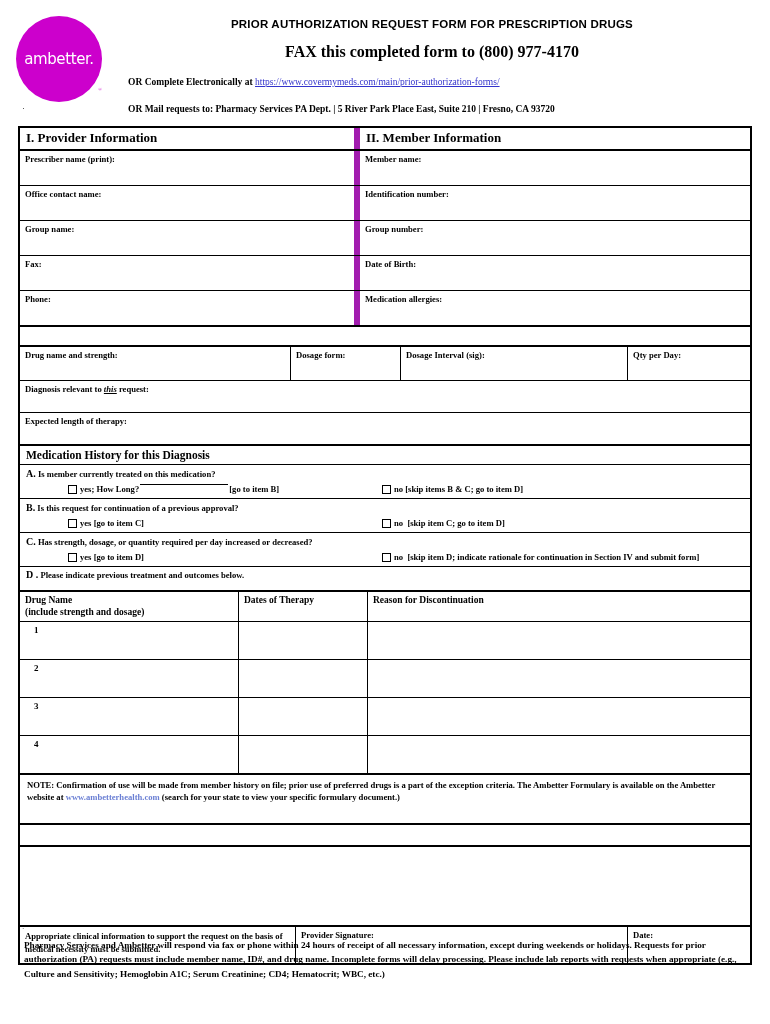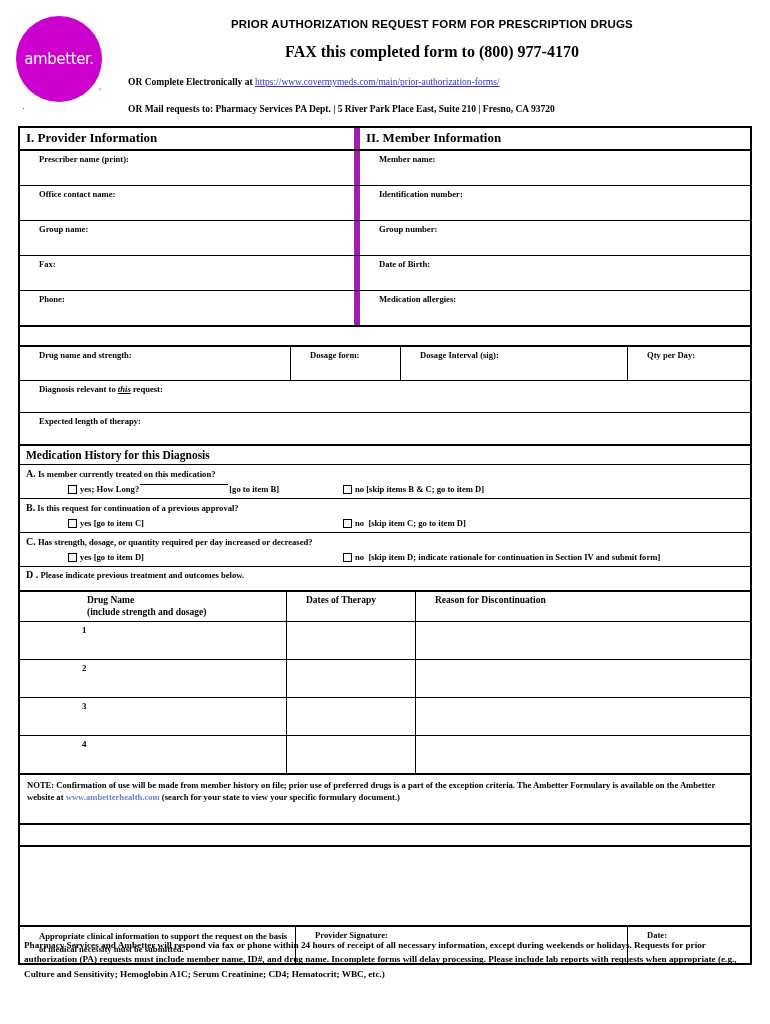--- a/index.html
+++ b/index.html
@@ -98,21 +98,21 @@
     left: 18px;
     top: 126px;
     width: 734px;
     border: 2px solid #000;
     box-sizing: border-box;
   }
 
   .row { display: flex; }
   .cell {
     box-sizing: border-box;
-    padding: 3px 5px 0 19px;
+    padding: 3px 5px 0 5px;
     font-size: 8.6px;
     font-weight: bold;
     overflow: hidden;
   }
   .bt { border-top: 2px solid #000; }
   .bt1 { border-top: 1px solid #000; }
   .bl { border-left: 6px solid #a21caf; }
   .bl1 { border-left: 1px solid #000; }
 
   
@@ -150,20 +150,21 @@
   .q-row {
     padding: 3px 6px 4px 6px;
     font-size: 8.6px;
     font-weight: bold;
   }
   .q-letter { font-size: 10px; font-weight: bold; }
   .opts {
     display: flex;
     margin-top: 5px;
     padding-left: 42px;
+    gap: 39px;
   }
   .opt-yes { width: 275px; display: flex; align-items: flex-start; }
   .opt-no { display: flex; align-items: flex-start; }
   .cbx {
     display: inline-block;
     width: 7px;
     height: 7px;
     border: 1.6px solid #000;
     margin-right: 3px;
     margin-top: 1px;
@@ -173,21 +174,21 @@
   .blankline {
     display: inline-block;
     border-bottom: 1px solid #000;
     width: 88px;
     margin: 0 1px;
   }
 
   
   .dh-head { display: flex; height: 29px; }
   .dh-body-row { display: flex; height: 37px; }
-  .c-dh1 { width: 218px; margin-left: 48px; }
+  .c-dh1 { width: 218px; }
   .c-dh2 { width: 129px; }
   .c-dh3 { flex: 1; }
   .dh-head .cell { font-size: 9.5px; padding-top: 3px; line-height: 1.25; }
   .rownum { font-size: 9px; font-weight: bold; padding-left: 14px; }
 
   
   .note-cell {
     font-size: 8.6px;
     font-weight: bold;
     padding: 4px 7px 19px 7px;

